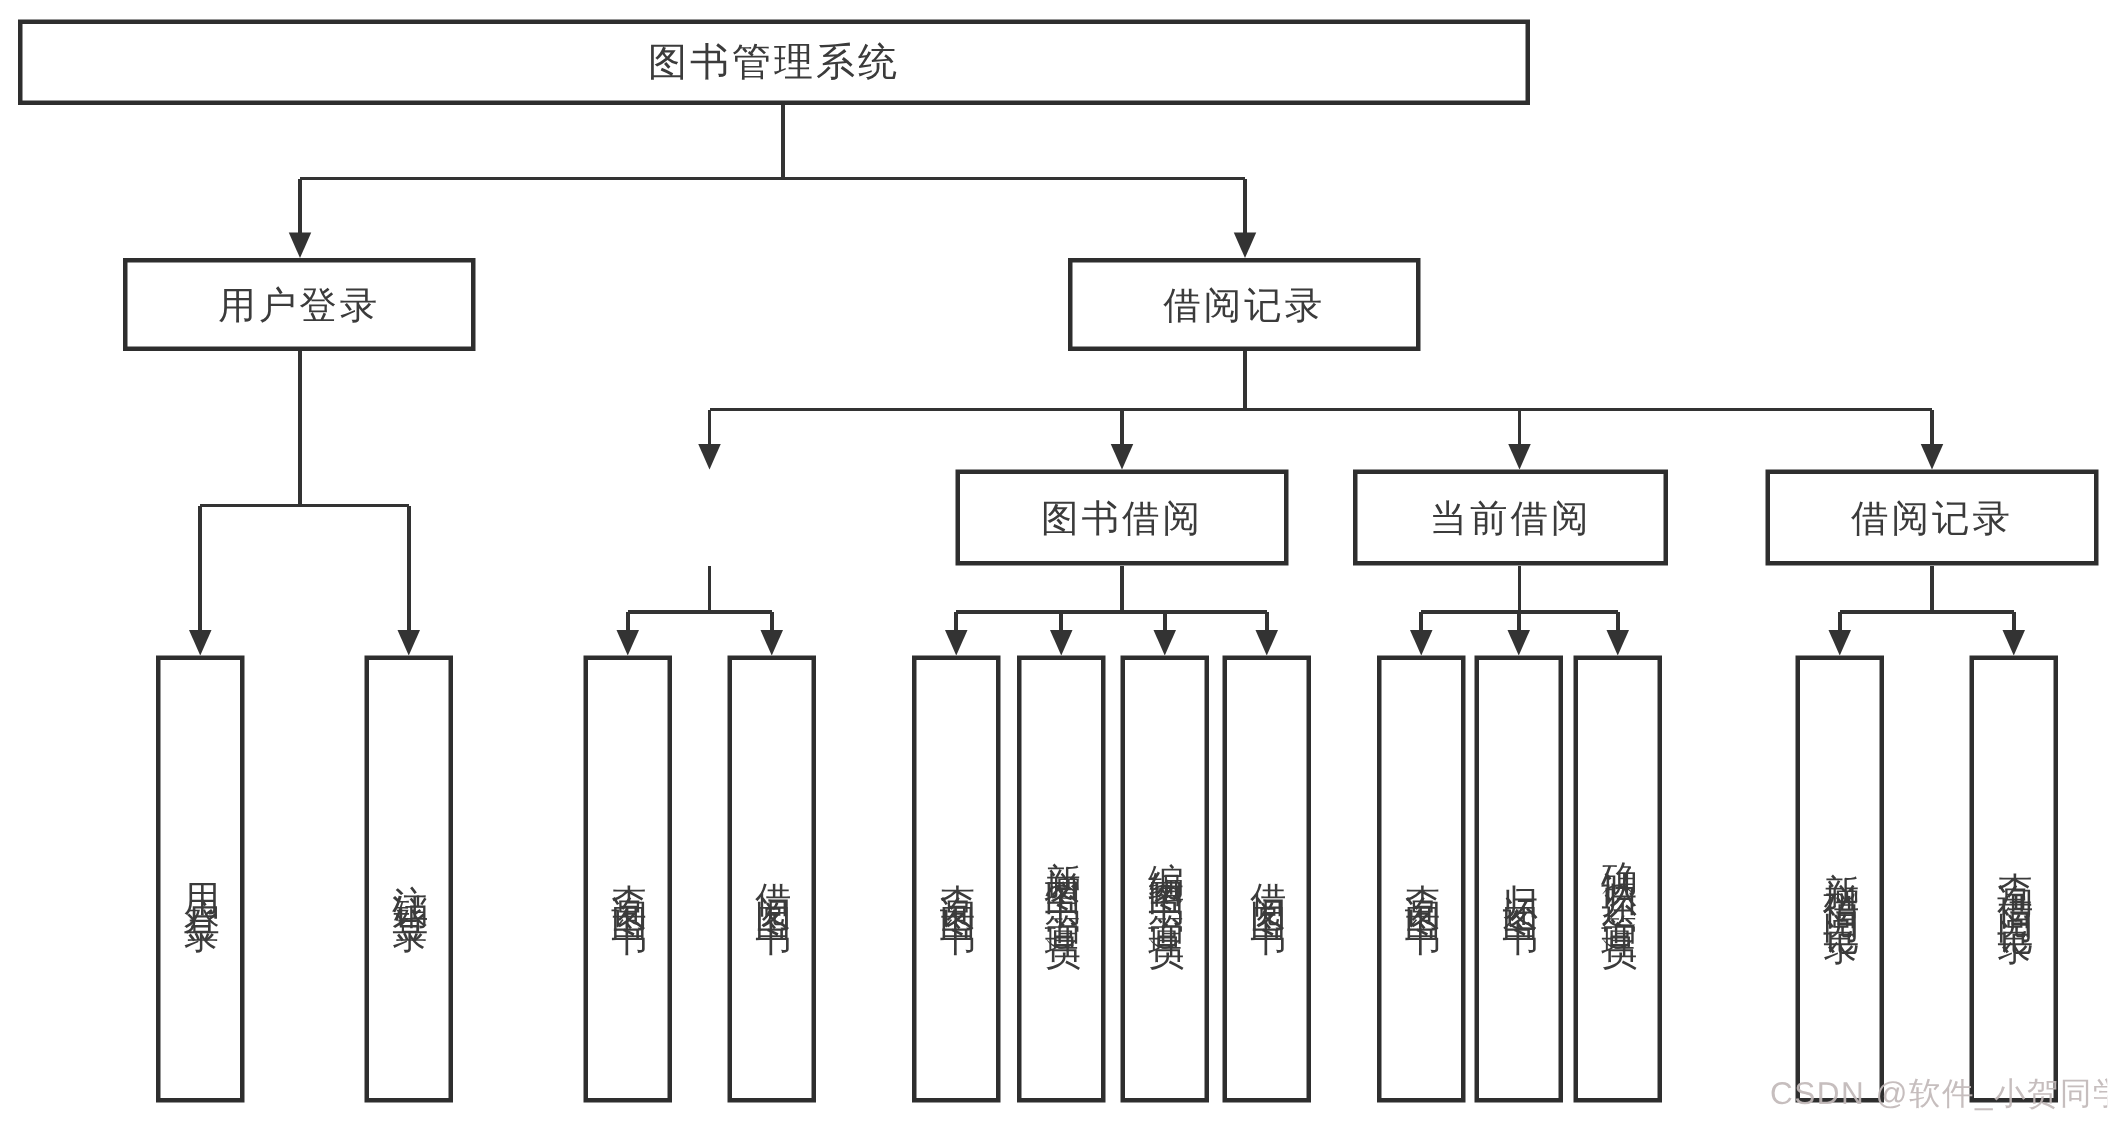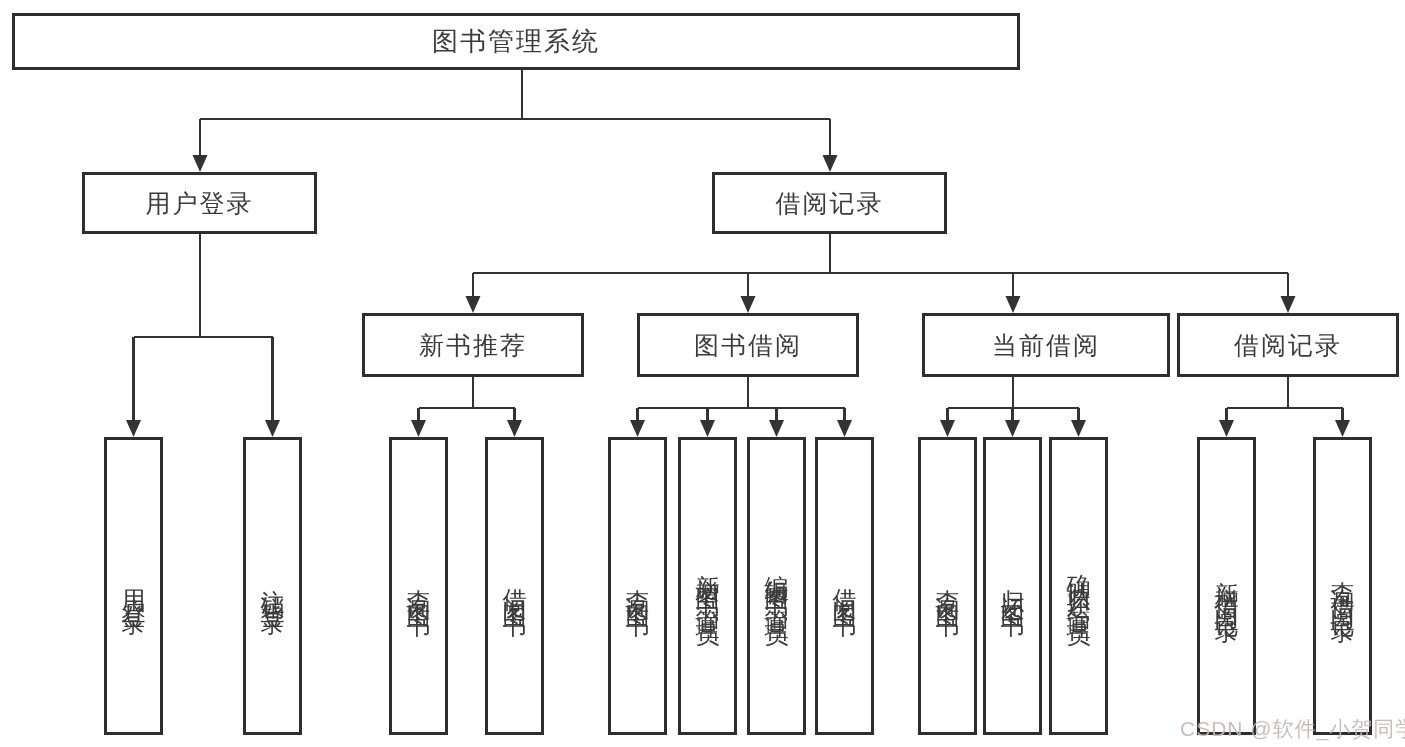--- a/index.html
+++ b/index.html
@@ -156,27 +156,24 @@
     <span>图书管理系统</span>
   </div>
 
   <div class="hnode mid-node" style="left:82px; top:172px; width:235px; height:62px;">
     <span>用户登录</span>
   </div>
   <div class="hnode mid-node" style="left:712px; top:172px; width:235px; height:62px;">
     <span>借阅记录</span>
   </div>
 
-  <div class="hnode mid-node" style="left:362px; top:313px; width:222px; height:64px;">
-    <span>新书推荐</span>
-  </div>
   <div class="hnode mid-node" style="left:637px; top:313px; width:222px; height:64px;">
     <span>图书借阅</span>
   </div>
-  <div class="hnode mid-node" style="left:922px; top:313px; width:248px; height:64px;justify-content:center;">
+  <div class="hnode mid-node" style="left:902px; top:313px; width:210px; height:64px;justify-content:center;">
     <span>当前借阅</span>
   </div>
   <div class="hnode mid-node" style="left:1177px; top:313px; width:222px; height:64px;">
     <span>借阅记录</span>
   </div>
 
   <div class="vnode" style="left:104px; top:437px;">
     <span>用户登录</span>
   </div>
   <div class="vnode" style="left:243px; top:437px;">

